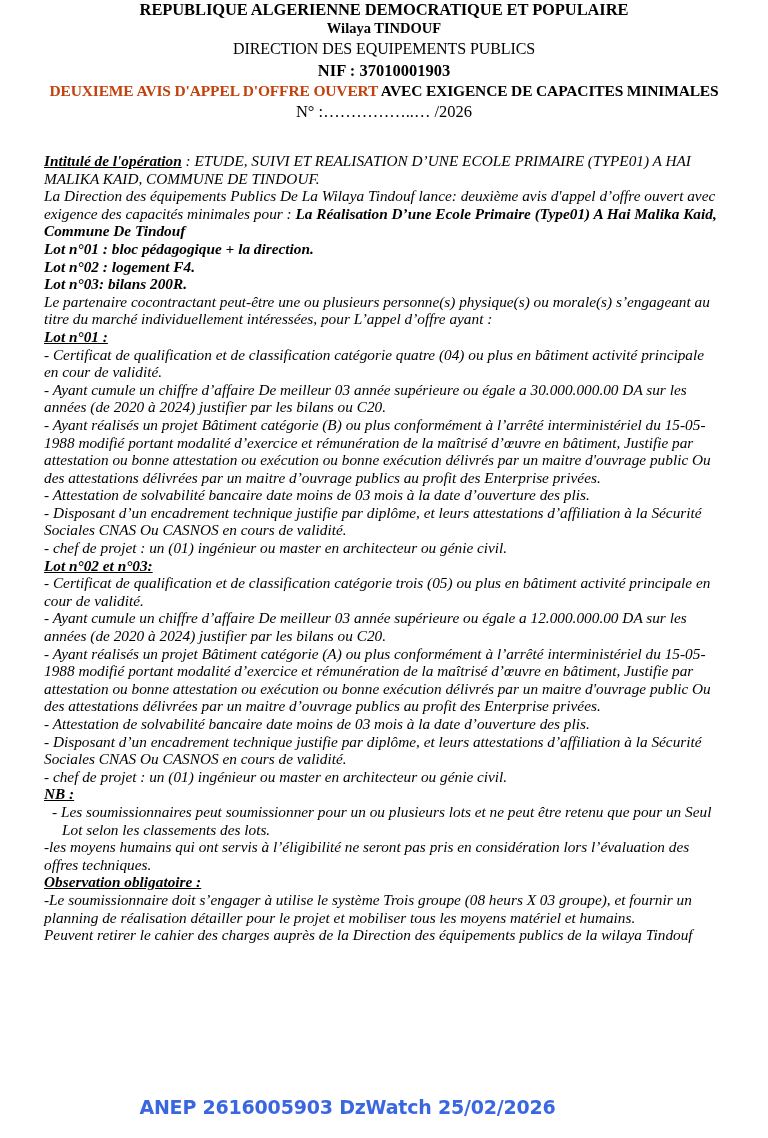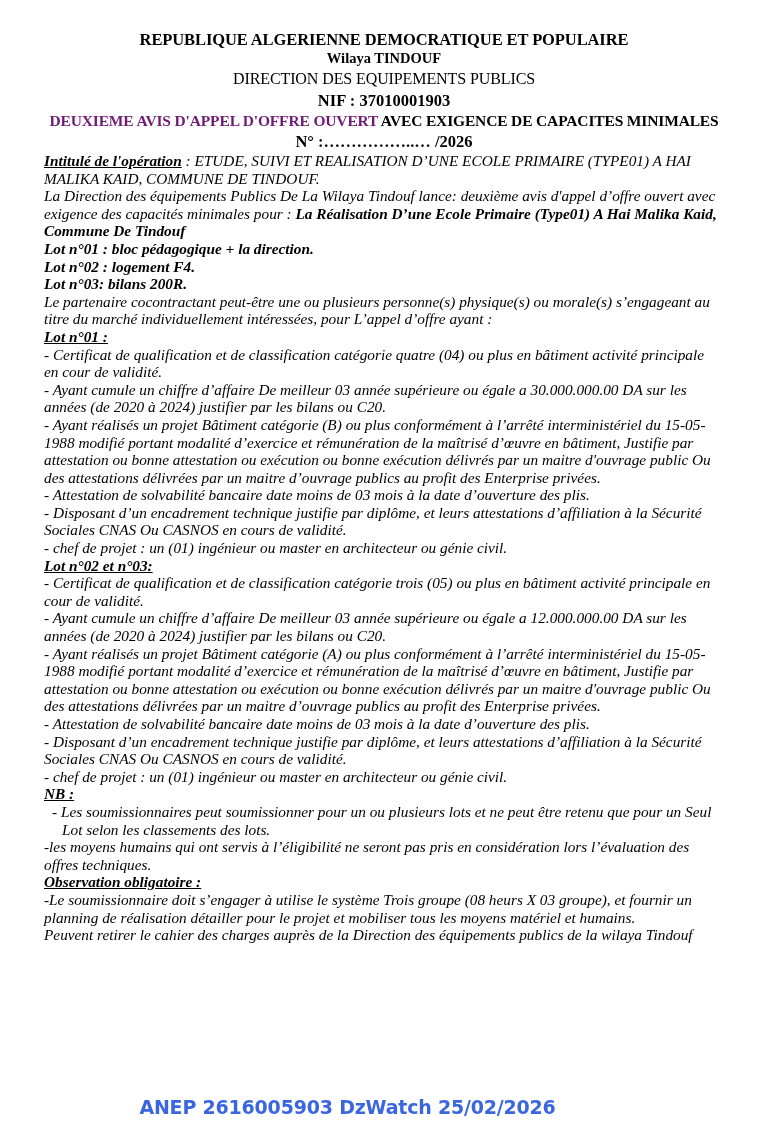--- a/index.html
+++ b/index.html
@@ -19,21 +19,20 @@
   .page {
     position: absolute;
     left: 0; top: 0;
     width: 768px;
     height: 1138px;
   }
 
   
   .header {
     text-align: center;
-    padding-top: 30px;
   }
   .hdr-line1 {
     font-weight: bold;
     font-size: 16.5px;
     line-height: 19px;
     letter-spacing: -0.1px;
   }
   .hdr-line2 {
     font-weight: bold;
     font-size: 14.5px;
@@ -50,24 +49,24 @@
     font-size: 16.5px;
     line-height: 21px;
   }
   .hdr-line5 {
     font-weight: bold;
     font-size: 15.5px;
     line-height: 20px;
     letter-spacing: -0.15px;
   }
   .hdr-line5 .red {
-    color: #701a75;
+    color: #c2410c;
   }
   .hdr-line6 {
-    font-weight: bold;
+    font-weight: normal;
     font-size: 16.5px;
     line-height: 21px;
   }
 
   
   .body-block {
     position: absolute;
     left: 44px;
     top: 152px;
     width: 678px;

